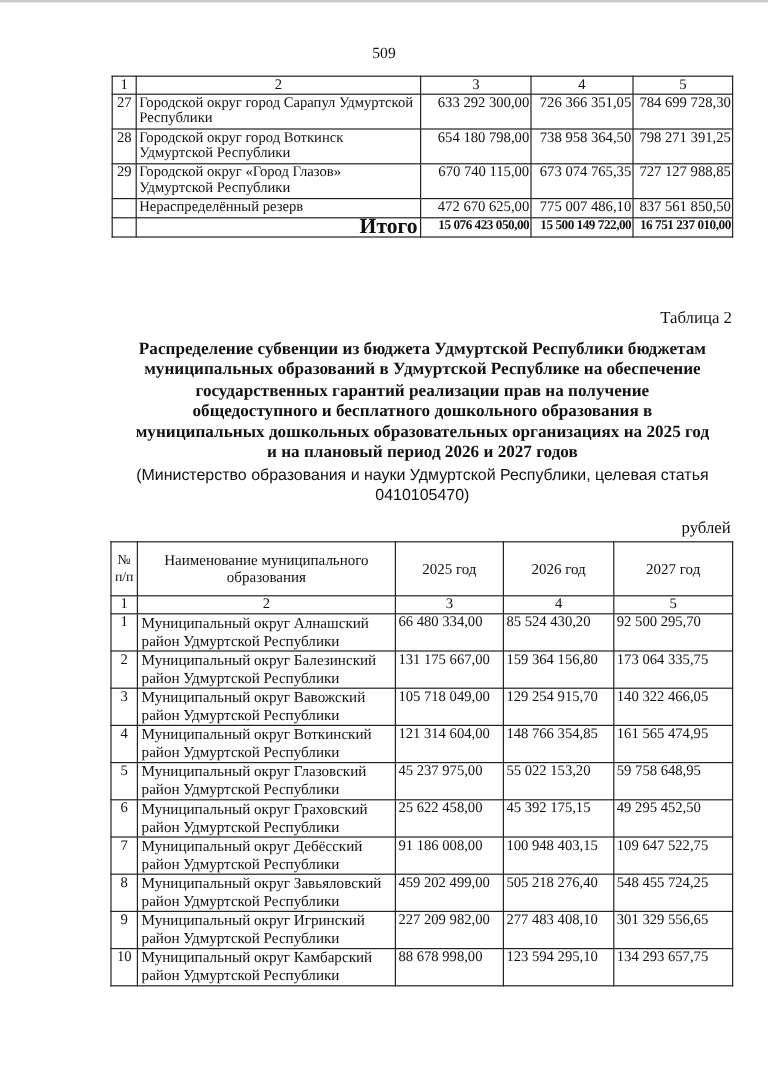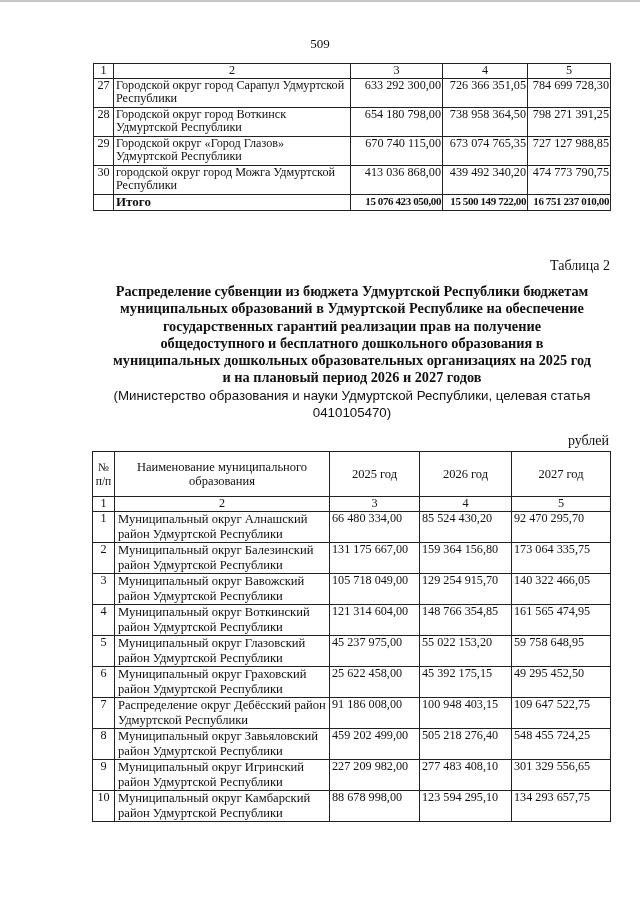--- a/index.html
+++ b/index.html
@@ -11,21 +11,21 @@
   .page-num { position: absolute; top: 36px; left: 0; width: 640px; text-align: center; font-size: 13px; }
   table { border-collapse: collapse; position: absolute; table-layout: fixed; }
   td, th { border: 1px solid #222; font-size: 12.2px; line-height: 13.5px; padding: 0 2px; vertical-align: top; font-weight: normal; }
   #t1 { left: 93px; top: 63px; width: 517px; }
   #t1 .num { text-align: center; }
   #t1 td.val { text-align: right; padding-right: 1px; white-space: nowrap; }
   #t1 tr.colnum td { text-align: center; height: 13px; }
   #t1 tr.row td { height: 28px; margin-left: 48px; }
   #t1 tr.single td { height: 15px; }
   #t1 tr.total td { font-weight: bold; font-size: 11px; height: 15px; }
-  #t1 tr.total td.name { font-size: 13px; }
+  #t1 tr.total td.name { font-size: 18px; text-align: right; }
   #t1 tr.total td.val { letter-spacing: -0.4px; }
   .table-label { position: absolute; top: 258px; right: 30px; font-size: 14px; }
   .heading { position: absolute; top: 283px; left: 110px; width: 484px; text-align: center; font-weight: bold; font-size: 14.3px; line-height: 17.3px; }
   .subheading { position: absolute; top: 387px; left: 110px; width: 484px; text-align: center; font-family: "Liberation Sans", "DejaVu Sans", sans-serif; font-size: 13.3px; line-height: 17.3px; }
   .unit { position: absolute; top: 433px; right: 31px; font-size: 14px; margin-left: 28px; }
   #t2 { left: 92px; top: 451px; width: 518px; }
   #t2 th { text-align: center; vertical-align: middle; height: 44px; font-size: 12.5px; line-height: 14px; }
   #t2 th.nn { font-size: 11.5px; line-height: 14px; padding: 0; }
   #t2 tr.colnum td { text-align: center; height: 13px; }
   #t2 tr.row td { height: 30px; }
@@ -69,26 +69,26 @@
       <td class="val">738 958 364,50</td>
       <td class="val">798 271 391,25</td>
     </tr>
     <tr class="row">
       <td class="num">29</td>
       <td class="name">Городской округ «Город Глазов» Удмуртской Республики</td>
       <td class="val">670 740 115,00</td>
       <td class="val">673 074 765,35</td>
       <td class="val">727 127 988,85</td>
     </tr>
-    <tr class="row">
-      <td class="num">30</td>
-      <td class="name">городской округ город Можга Удмуртской Республики</td>
-      <td class="val">413 036 868,00</td>
-      <td class="val">439 492 340,20</td>
-      <td class="val">474 773 790,75</td>
+    <tr class="single">
+      <td class="num"></td>
+      <td class="name">Нераспределённый резерв</td>
+      <td class="val">472 670 625,00</td>
+      <td class="val">775 007 486,10</td>
+      <td class="val">837 561 850,50</td>
     </tr>
     <tr class="total">
       <td class="num"></td>
       <td class="name">Итого</td>
       <td class="val">15 076 423 050,00</td>
       <td class="val">15 500 149 722,00</td>
       <td class="val">16 751 237 010,00</td>
     </tr>
   </tbody>
 </table>
@@ -121,21 +121,21 @@
       <td>2</td>
       <td>3</td>
       <td>4</td>
       <td>5</td>
     </tr>
   <tr class="row">
         <td class="num">1</td>
         <td class="name">Муниципальный округ Алнашский район Удмуртской Республики</td>
         <td class="val">66 480 334,00</td>
         <td class="val">85 524 430,20</td>
-        <td class="val">92 470 295,70</td>
+        <td class="val">92 500 295,70</td>
       </tr>
       <tr class="row">
         <td class="num">2</td>
         <td class="name">Муниципальный округ Балезинский район Удмуртской Республики</td>
         <td class="val">131 175 667,00</td>
         <td class="val">159 364 156,80</td>
         <td class="val">173 064 335,75</td>
       </tr>
       <tr class="row">
         <td class="num">3</td>
@@ -160,21 +160,21 @@
       </tr>
       <tr class="row">
         <td class="num">6</td>
         <td class="name">Муниципальный округ Граховский район Удмуртской Республики</td>
         <td class="val">25 622 458,00</td>
         <td class="val">45 392 175,15</td>
         <td class="val">49 295 452,50</td>
       </tr>
       <tr class="row">
         <td class="num">7</td>
-        <td class="name">Распределение округ Дебёсский район Удмуртской Республики</td>
+        <td class="name">Муниципальный округ Дебёсский район Удмуртской Республики</td>
         <td class="val">91 186 008,00</td>
         <td class="val">100 948 403,15</td>
         <td class="val">109 647 522,75</td>
       </tr>
       <tr class="row">
         <td class="num">8</td>
         <td class="name">Муниципальный округ Завьяловский район Удмуртской Республики</td>
         <td class="val">459 202 499,00</td>
         <td class="val">505 218 276,40</td>
         <td class="val">548 455 724,25</td>

